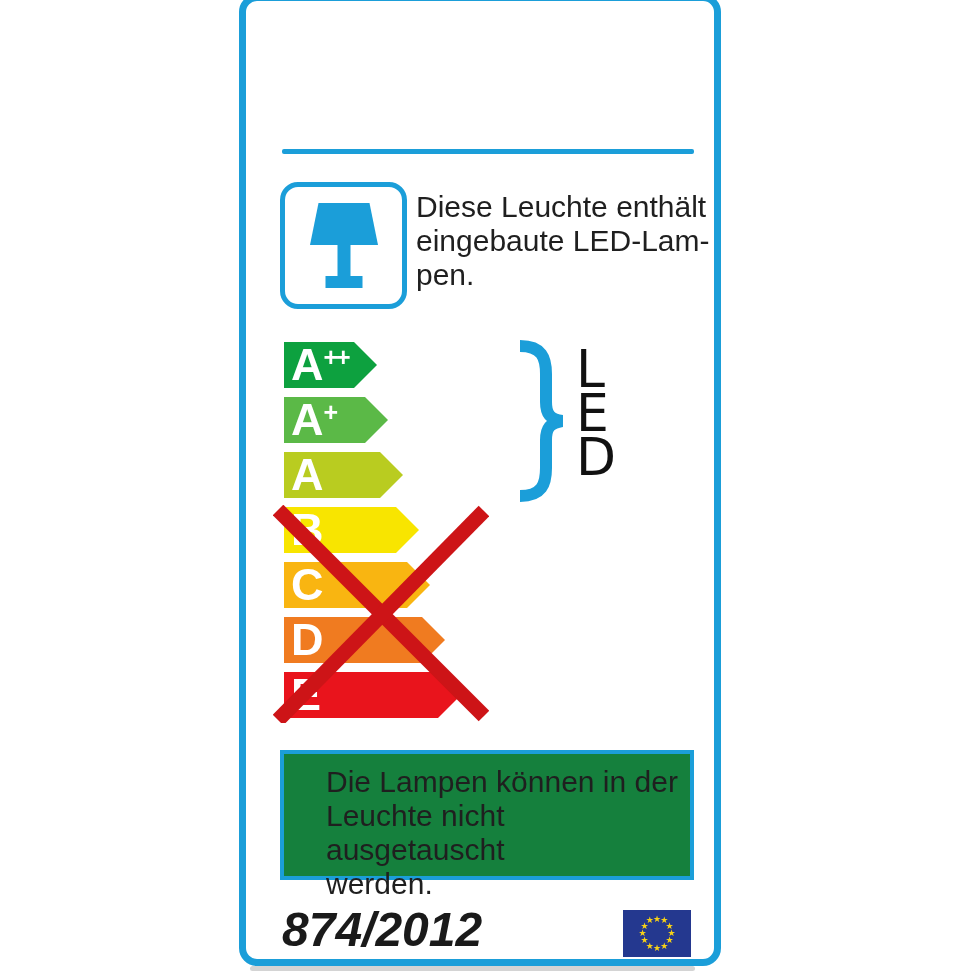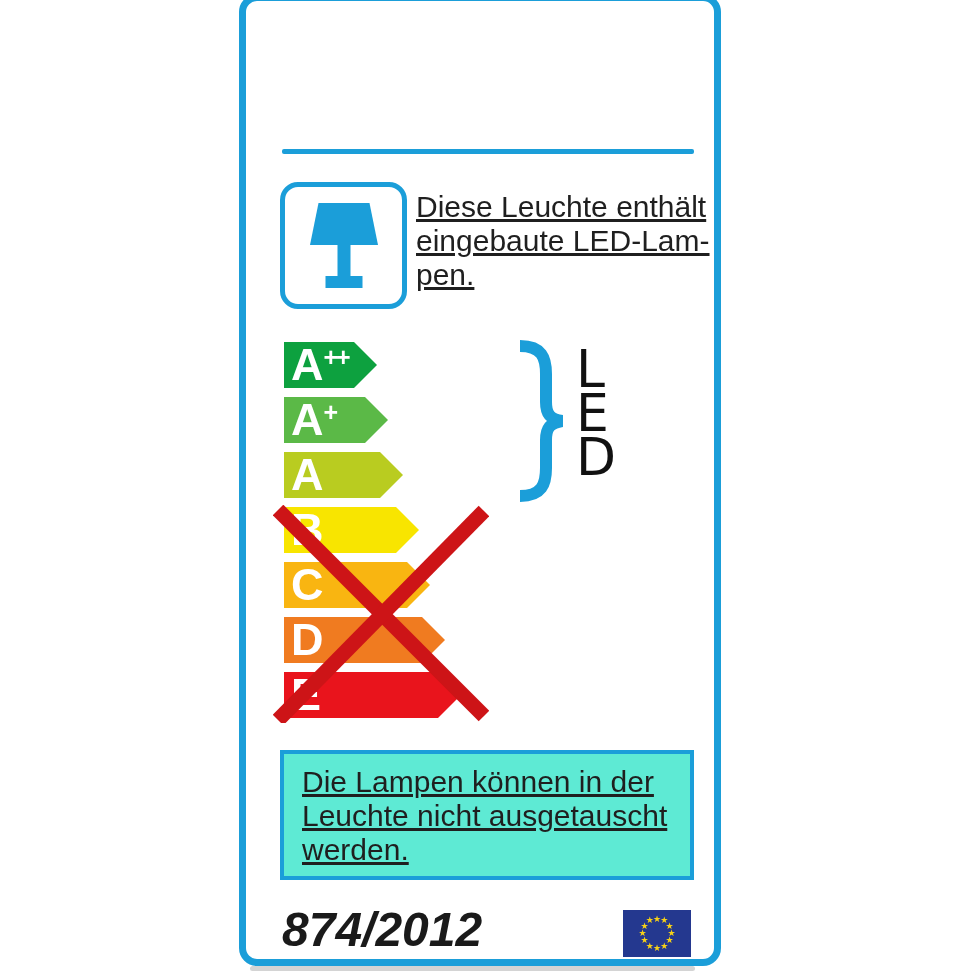--- a/index.html
+++ b/index.html
@@ -23,21 +23,21 @@
   .lamp-box{
     position:absolute;left:34px;top:181px;width:127px;height:127px;
     box-sizing:border-box;border:5px solid var(--accent,#1b9ed9);
     border-radius:18px;background:#fff;
     display:flex;align-items:center;justify-content:center;
   }
   .lamp-box svg{display:block;}
   .lamp-fill{fill:var(--accent,#1b9ed9);}
   .notice{
     white-space:pre-line;
-    font-size:30px;line-height:34px;color:var(--text,#1f1f1f);text-decoration:underline;
+    font-size:30px;line-height:34px;color:var(--text,#1f1f1f);
   }
   .top-notice{
     position:absolute;left:170px;top:189px;width:300px;
   }
   .arrows{
     position:absolute;left:38px;top:341px;
     display:flex;flex-direction:column;gap:9px;
   }
   .arrow{
     height:46px;position:relative;
@@ -57,21 +57,22 @@
     position:absolute;left:330px;top:346px;
     font-family:"DejaVu Sans", sans-serif;
     font-size:52px;line-height:44px;white-space:pre-line;
     color:#111;letter-spacing:0;
   }
   .cross{position:absolute;left:27px;top:504px;}
   .cross line{stroke:var(--cross,#cd1417);stroke-width:15;stroke-linecap:butt;}
   .bottom-box{
     position:absolute;left:34px;top:749px;width:414px;height:130px;
     box-sizing:border-box;border:4px solid var(--accent,#1b9ed9);
-    background:#5eead4;
+    background:#15803d;
+    padding-left:24px;
   }
   .bottom-box .notice{margin:11px 0 0 18px;}
   .regulation{
     position:absolute;left:36px;top:901px;
     font-size:48px;font-weight:bold;color:#1a1a1a;letter-spacing:0;font-style:italic;
   }
   .eu-flag{
     position:absolute;left:377px;top:909px;width:68px;height:47px;
     background:var(--flag-blue,#24388f);
   }

